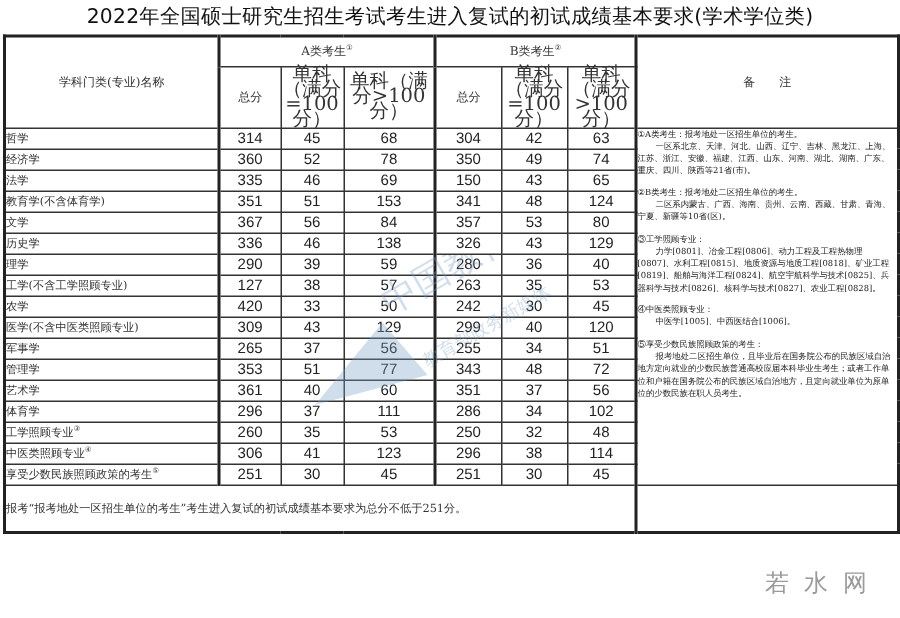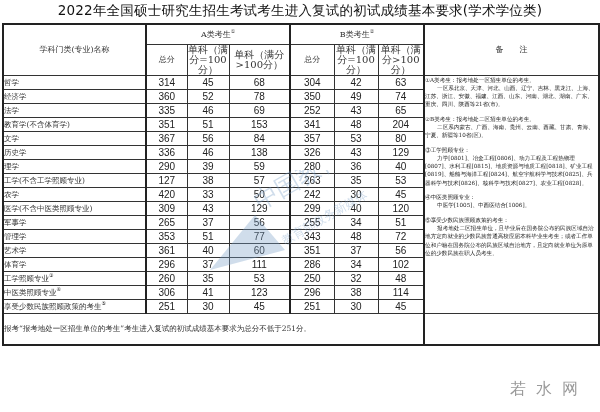--- a/index.html
+++ b/index.html
@@ -4,21 +4,21 @@
 <style>
   html, body { margin: 0; padding: 0; background: #ffffff; }
   body { width: 600px; height: 412px; position: relative; overflow: hidden;
          font-family: "DejaVu Sans", sans-serif; color: #1a1a1a; }
   .title { position: absolute; top: 2px; left: 0; width: 600px; text-align: center;
            font-size: 13.5px; letter-spacing: 0.2px; color: #111; white-space: nowrap; }
   table.main { position: absolute; left: 2px; top: 23px; width: 596px; border-collapse: collapse;
                table-layout: fixed; border: 2px solid #222; }
   table.main td, table.main th { border: 1px solid #333; padding: 0; font-weight: normal; }
   th { font-family: "DejaVu Serif", serif; font-size: 8px; color: #333; text-align: center; }
-  th.sub { font-size: 10px; line-height: 10px; }
+  th.sub { font-size: 13px; line-height: 10px; }
   td.name { font-family: "DejaVu Serif", serif; font-size: 7.5px; color: #333; padding-left: 3px;
             white-space: nowrap; overflow: hidden; }
   td.num { font-family: "Liberation Sans", sans-serif; font-size: 10px; text-align: center; color: #222; }
   td.notes { vertical-align: top; font-family: "DejaVu Serif", serif; font-size: 5.6px; line-height: 8.3px;
              color: #222; padding: 4px 3px 0 3px; font-weight: bold; }
   .note-block { margin-bottom: 6px; }
   .note-line { display: block; }
   .indent { text-indent: 12px; }
   tr.data { height: 14px; }
   .thick-l { border-left: 2px solid #222 !important; }
@@ -101,32 +101,32 @@
         <td class="num">78</td>
         <td class="num thick-l">350</td>
         <td class="num">49</td>
         <td class="num">74</td>
       </tr>
       <tr class="data">
         <td class="name"><span>法学</span><sup></sup></td>
         <td class="num thick-l">335</td>
         <td class="num">46</td>
         <td class="num">69</td>
-        <td class="num thick-l">252</td>
+        <td class="num thick-l">150</td>
         <td class="num">43</td>
         <td class="num">65</td>
       </tr>
       <tr class="data">
         <td class="name"><span>教育学(不含体育学)</span><sup></sup></td>
         <td class="num thick-l">351</td>
         <td class="num">51</td>
         <td class="num">153</td>
         <td class="num thick-l">341</td>
         <td class="num">48</td>
-        <td class="num">204</td>
+        <td class="num">124</td>
       </tr>
       <tr class="data">
         <td class="name"><span>文学</span><sup></sup></td>
         <td class="num thick-l">367</td>
         <td class="num">56</td>
         <td class="num">84</td>
         <td class="num thick-l">357</td>
         <td class="num">53</td>
         <td class="num">80</td>
       </tr>

